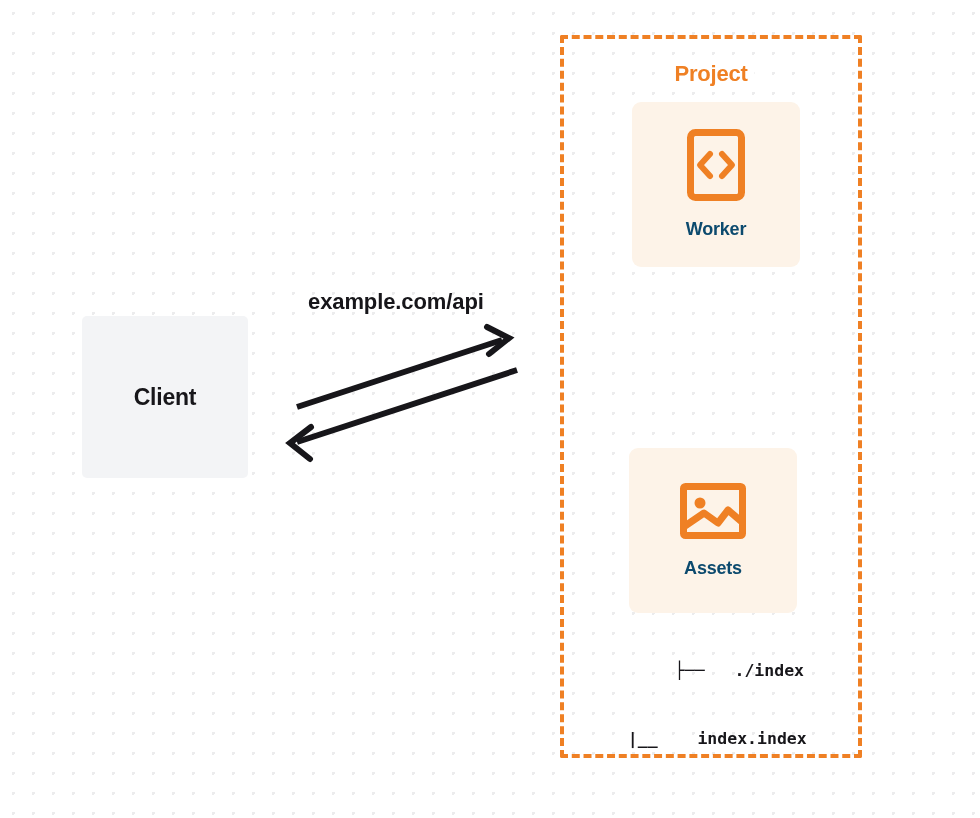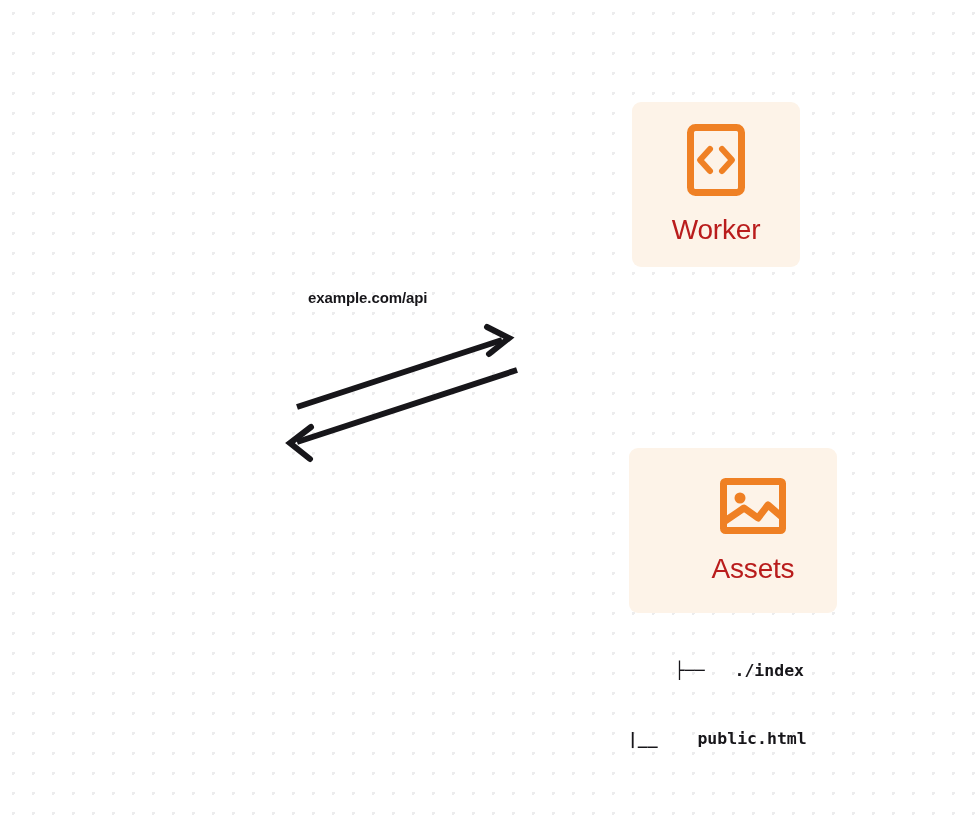--- a/index.html
+++ b/index.html
@@ -39,21 +39,21 @@
     font-weight: 700;
     color: #17161a;
     letter-spacing: -0.2px;
   }
 
   
   .request-label {
     position: absolute;
     left: 308px;
     top: 289px;
-    font-size: 15px;
+    font-size: 22px;
     font-weight: 700;
     color: #17161a;
     letter-spacing: -0.1px;
     white-space: nowrap;
   }
 
   
   .arrows-svg {
     position: absolute;
     left: 0;
@@ -102,30 +102,29 @@
     left: 632px;
     top: 102px;
     width: 168px;
     height: 165px;
   }
   .card-assets {
     left: 629px;
     top: 448px;
     width: 168px;
     height: 165px;
-    padding-left: 40px;
   }
   .card-icon {
     display: block;
     margin-bottom: 14px;
   }
   .card-label {
-    font-size: 28px;
-    font-weight: 400;
-    color: #b91c1c;
+    font-size: 18px;
+    font-weight: 700;
+    color: #0c4a6e;
     letter-spacing: -0.2px;
   }
 
   
   .file-tree {
     position: absolute;
     left: 608px;
     top: 615px;
     font-family: "DejaVu Sans Mono", "Liberation Mono", monospace;
     font-size: 16.5px;
@@ -138,36 +137,42 @@
     display: block;
     text-align: right;
     width: 196px;
   }
 </style>
 </head>
 <body>
 
 <div id="canvas">
 
+  <div class="client-node">
+    <span class="client-label">Client</span>
+  </div>
 
   <div class="request-label">example.com/api</div>
 
   <svg class="arrows-svg" viewBox="0 0 980 818" xmlns="http://www.w3.org/2000/svg">
 
     <g>
       <line x1="297" y1="407" x2="502" y2="340" stroke="#17161a" stroke-width="6" stroke-linecap="butt"></line>
       <polyline points="487,327 509,338 489,354" fill="none" stroke="#17161a" stroke-width="6" stroke-linecap="round" stroke-linejoin="miter"></polyline>
     </g>
 
     <g>
       <line x1="517" y1="370" x2="297" y2="442" stroke="#17161a" stroke-width="6" stroke-linecap="butt"></line>
       <polyline points="311,427 290,443 310,459" fill="none" stroke="#17161a" stroke-width="6" stroke-linecap="round" stroke-linejoin="miter"></polyline>
     </g>
   </svg>
 
+  <div class="project-box">
+    <div class="project-title">Project</div>
+  </div>
 
   <div class="card card-worker">
     <span class="card-icon">
       <svg width="58" height="72" viewBox="0 0 58 72" xmlns="http://www.w3.org/2000/svg">
         <rect x="3.5" y="3.5" width="51" height="65" rx="5" ry="5" fill="none" stroke="#ef8024" stroke-width="7"></rect>
         <polyline points="23,25 13,36 23,47" fill="none" stroke="#ef8024" stroke-width="6" stroke-linecap="round" stroke-linejoin="round"></polyline>
         <polyline points="35,25 45,36 35,47" fill="none" stroke="#ef8024" stroke-width="6" stroke-linecap="round" stroke-linejoin="round"></polyline>
       </svg>
     </span>
     <span class="card-label">Worker</span>
@@ -179,17 +184,17 @@
         <rect x="3.5" y="4.5" width="59" height="49" rx="2" ry="2" fill="none" stroke="#ef8024" stroke-width="7"></rect>
         <circle cx="20" cy="21" r="5.5" fill="#ef8024"></circle>
         <polyline points="5,44 24,31 38,41 48,28 62,40" fill="none" stroke="#ef8024" stroke-width="7" stroke-linecap="round" stroke-linejoin="round"></polyline>
       </svg>
     </span>
     <span class="card-label">Assets</span>
   </div>
 
   <div class="file-tree">
     <span class="tree-row">├──   ./index</span>
-    <span class="tree-row">  |__    public.html</span>
+    <span class="tree-row">  |__    index.index</span>
     
   </div>
 
 </div>
 
 </body></html>

